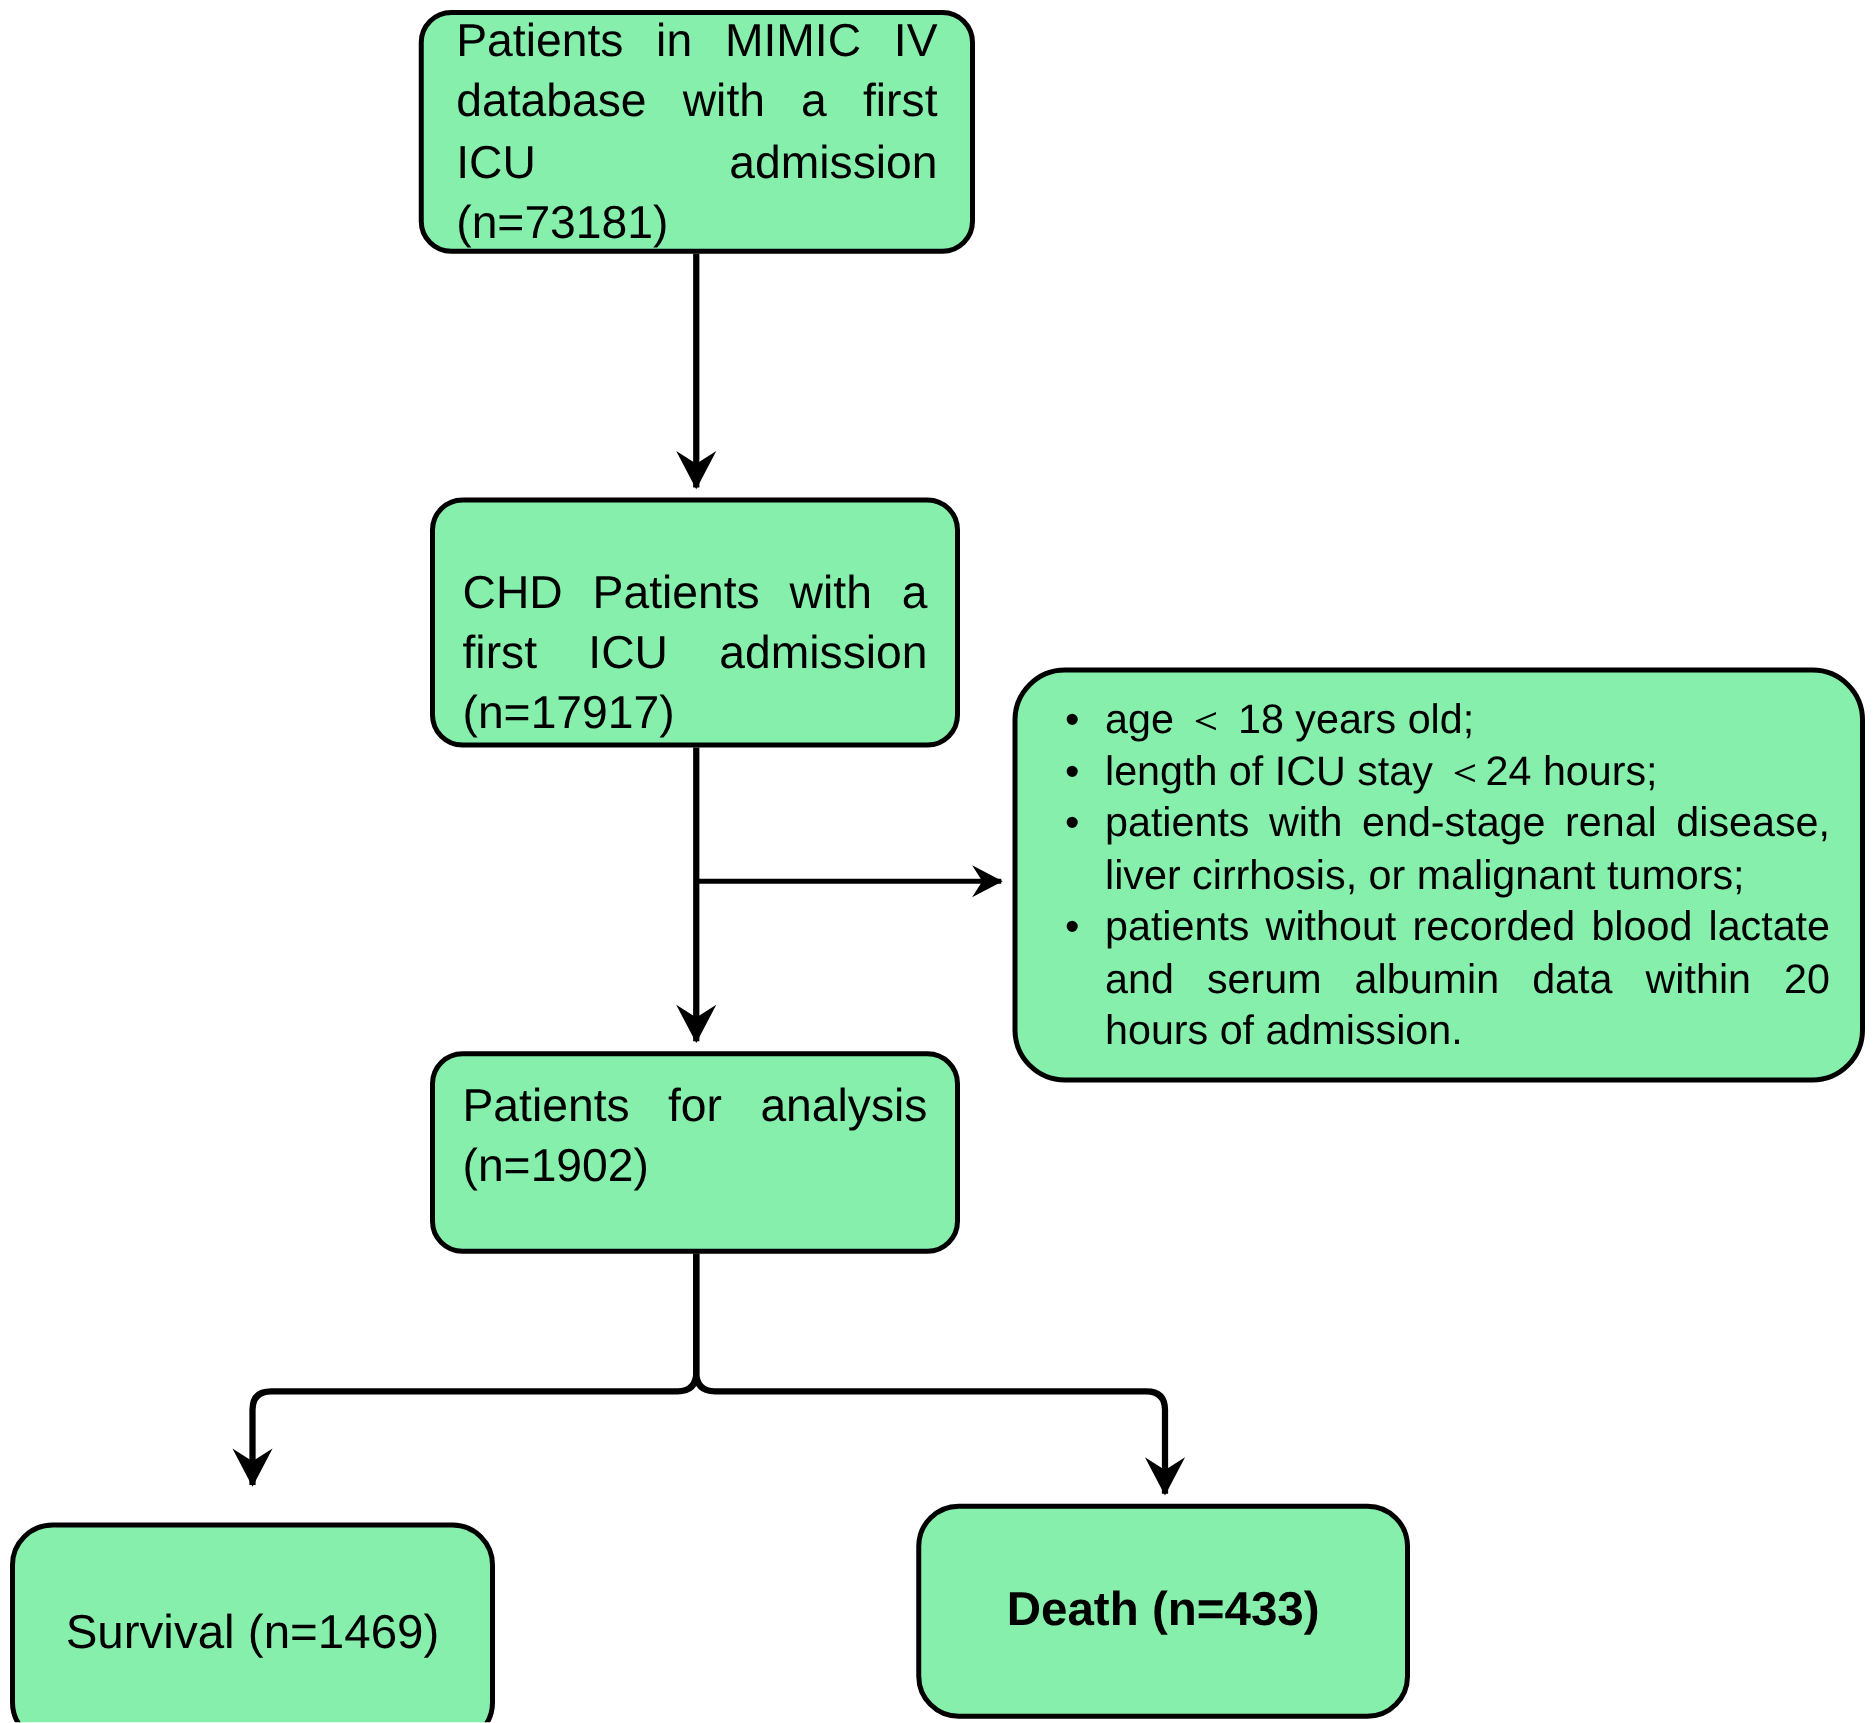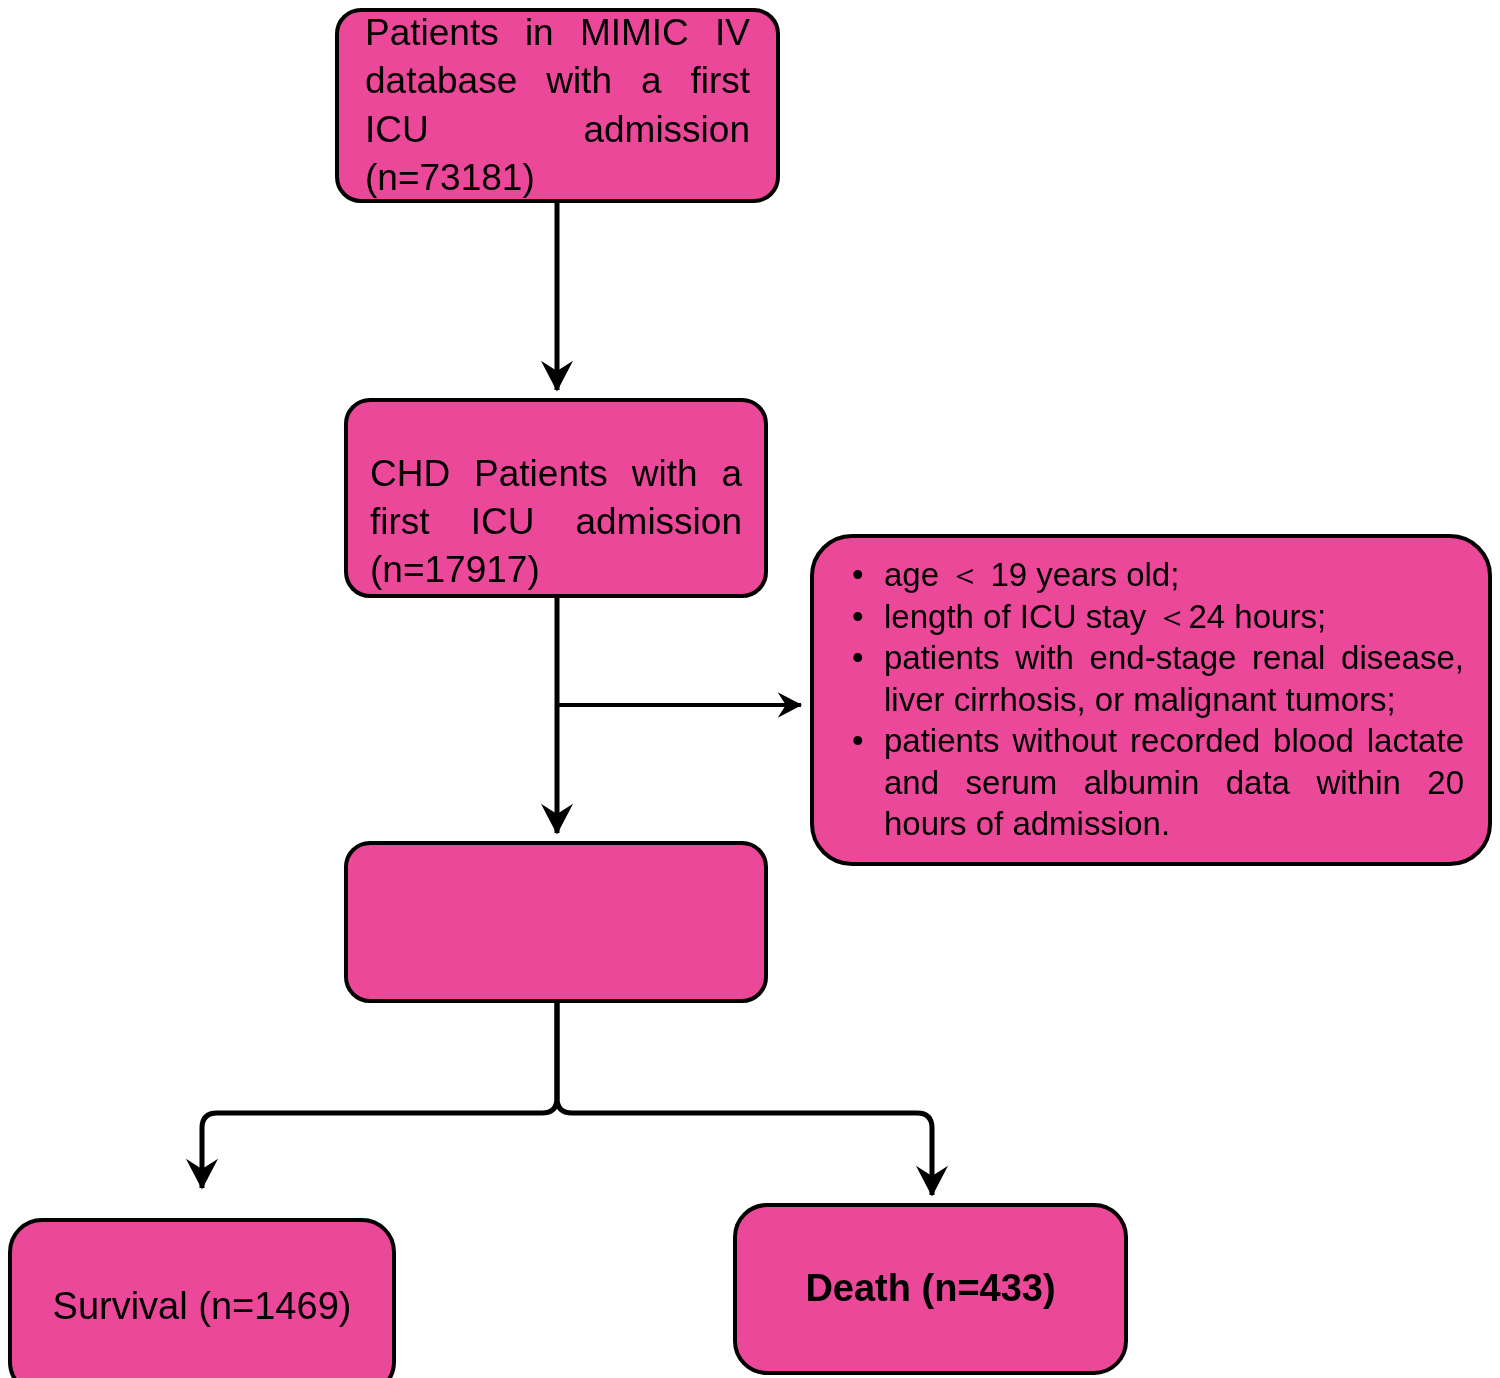--- a/index.html
+++ b/index.html
@@ -21,21 +21,21 @@
     left: 0;
     top: 0;
     width: 1500px;
     height: 1378px;
     pointer-events: none;
   }
   .node {
     position: absolute;
     box-sizing: border-box;
     border: 4px solid #000000;
-    background: #ec4899;
+    background: #86efac;
     display: flex;
     flex-direction: column;
     justify-content: center;
   }
   .node .txt {
     display: block;
     font-size: 36px;
     line-height: 1.30;
     color: #000000;
     white-space: pre-wrap;
@@ -173,39 +173,40 @@
   </div>
 
   <div class="node" id="box-chd">
     <span class="txt just">CHD Patients with a first ICU admission (n=17917)</span>
   </div>
 
   <div class="node" id="box-exclusion">
     <ul class="excl-list">
       <li>
         <span class="bullet">•</span>
-        <span>age ＜ 19 years old;</span>
+        <span>age ＜ 18 years old;</span>
       </li>
       <li>
         <span class="bullet">•</span>
         <span>length of ICU stay ＜24 hours;</span>
       </li>
       <li>
         <span class="bullet">•</span>
         <span>patients with end-stage renal disease, liver cirrhosis, or malignant tumors;</span>
       </li>
       <li>
         <span class="bullet">•</span>
         <span>patients without recorded blood lactate and serum albumin data within 20 hours of admission.</span>
       </li>
     </ul>
   </div>
 
   <div class="node" id="box-analysis">
     <div class="pad-top"></div>
+    <span class="txt just">Patients for analysis (n=1902)</span>
   </div>
 
   <div class="node" id="box-survival">
     <span class="txt">Survival (n=1469)</span>
   </div>
 
   <div class="node" id="box-death">
     <span class="txt">Death (n=433)</span>
   </div>
 

